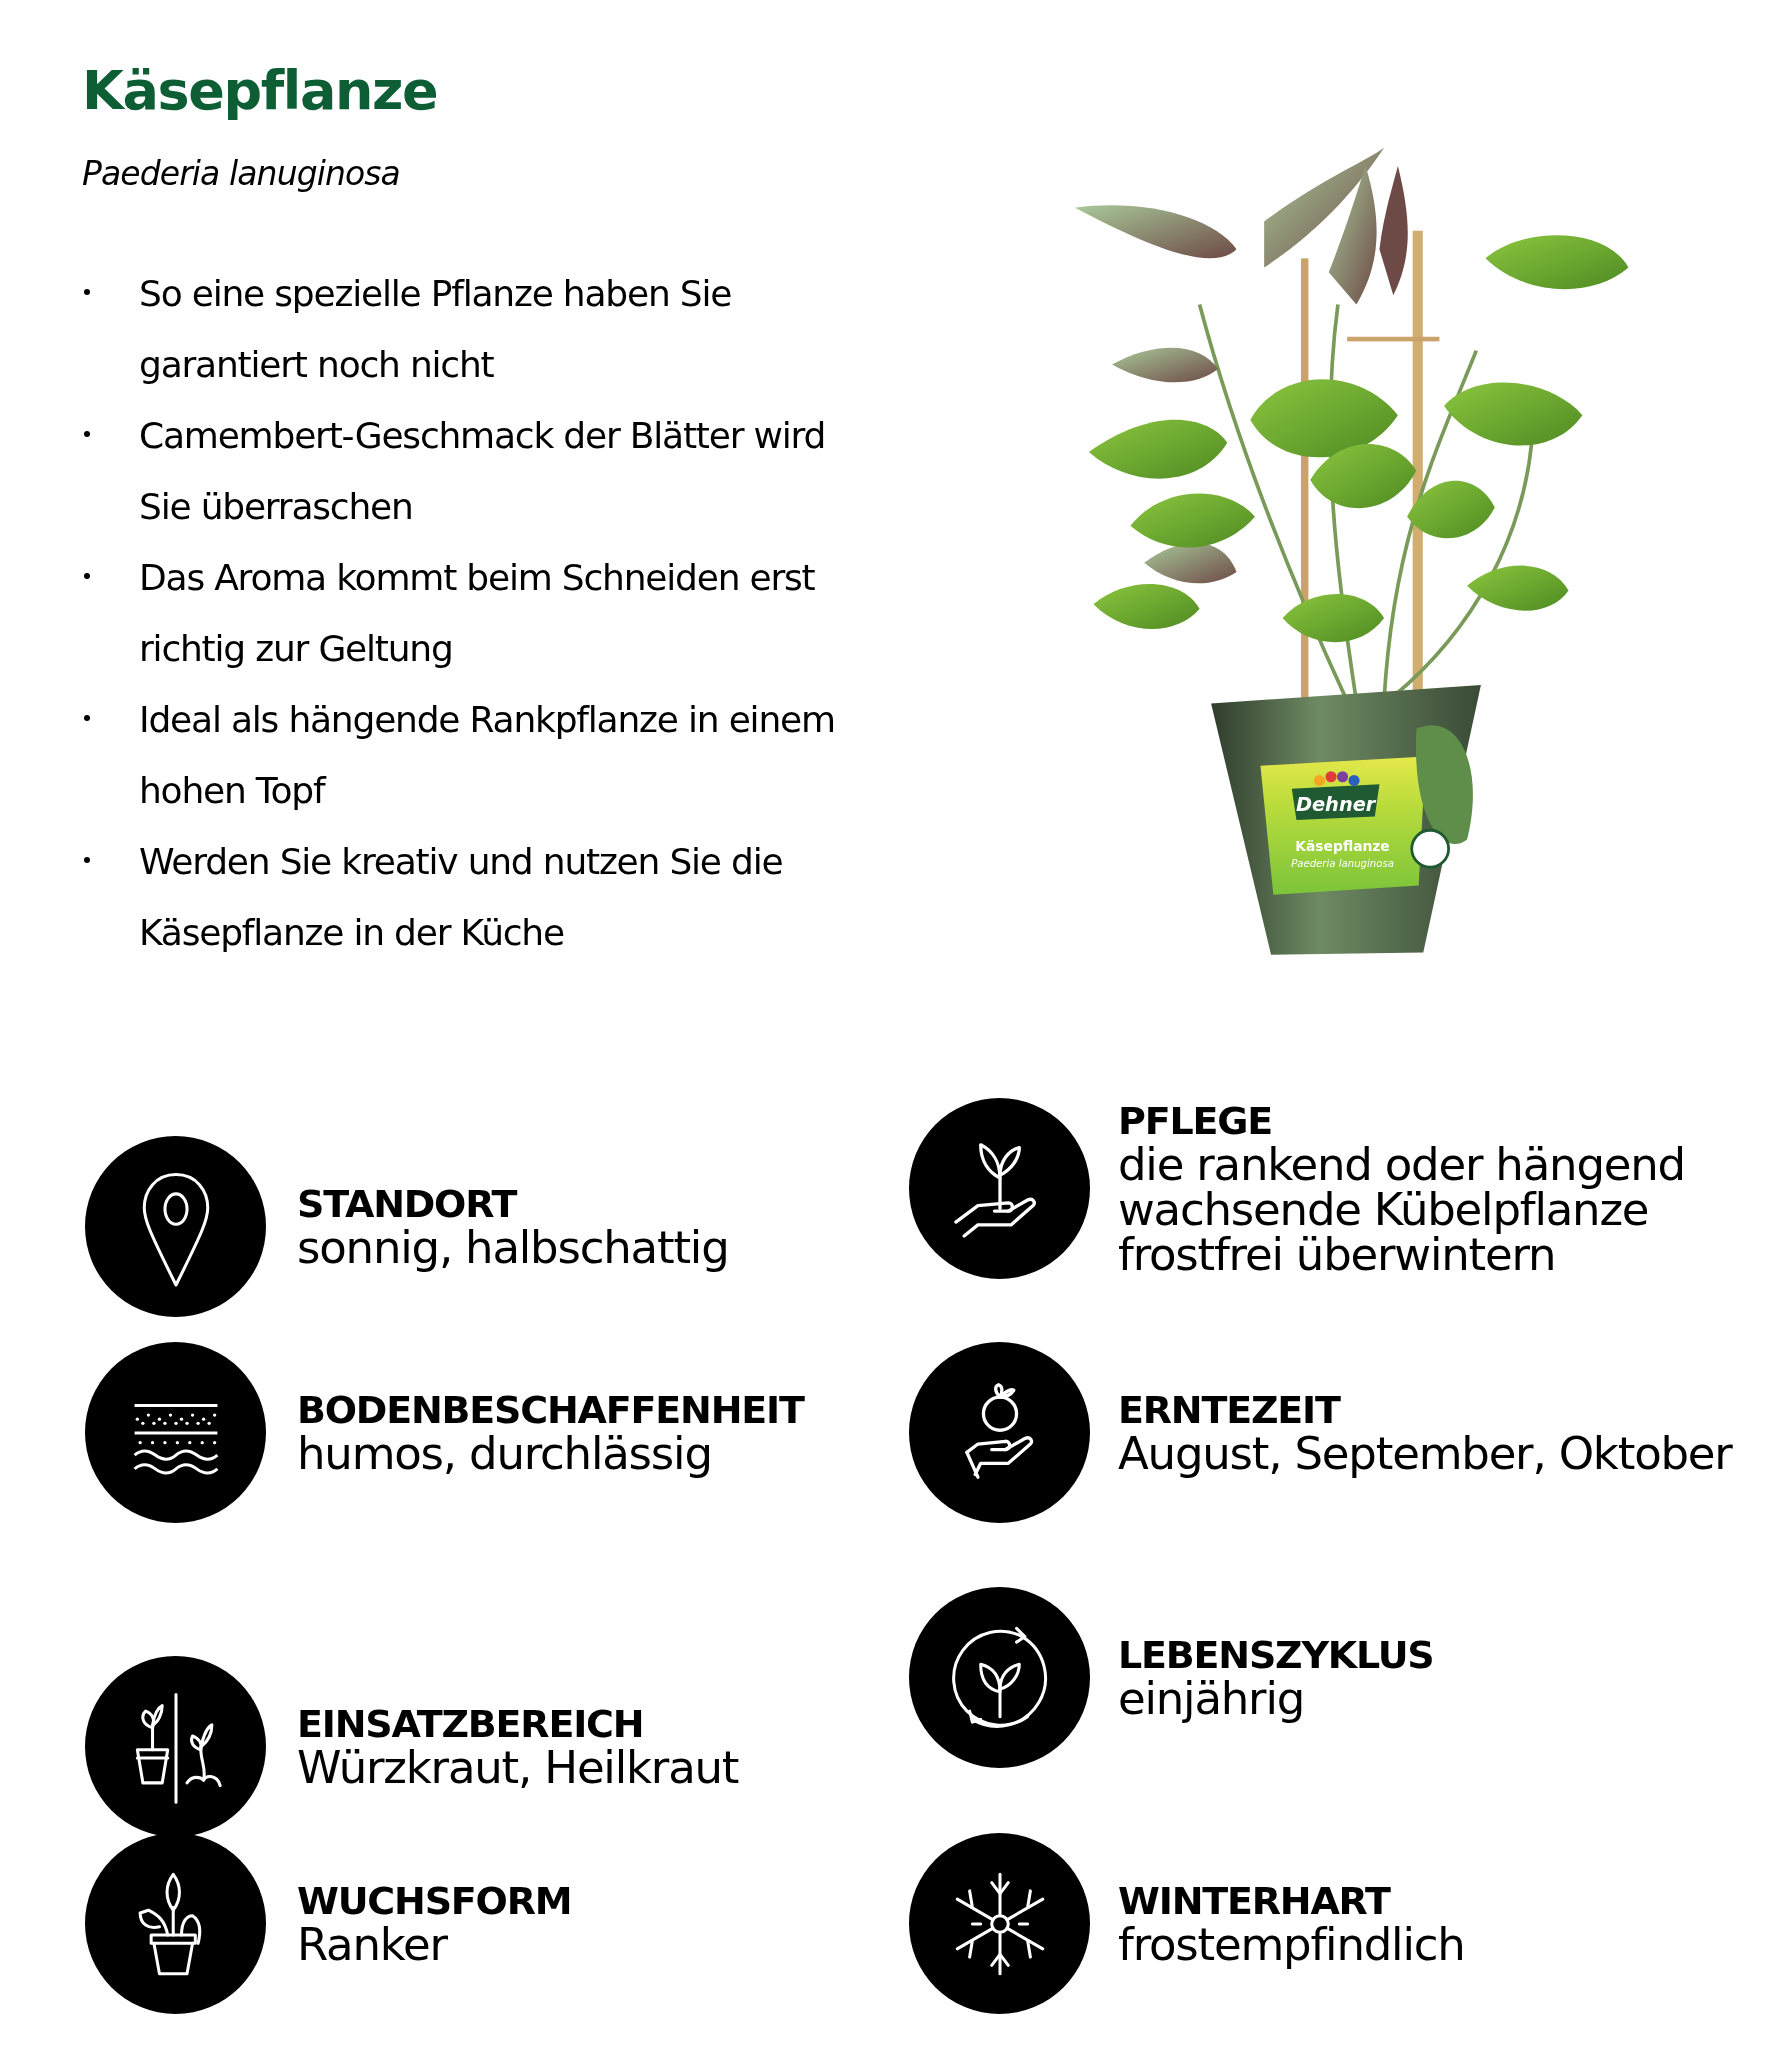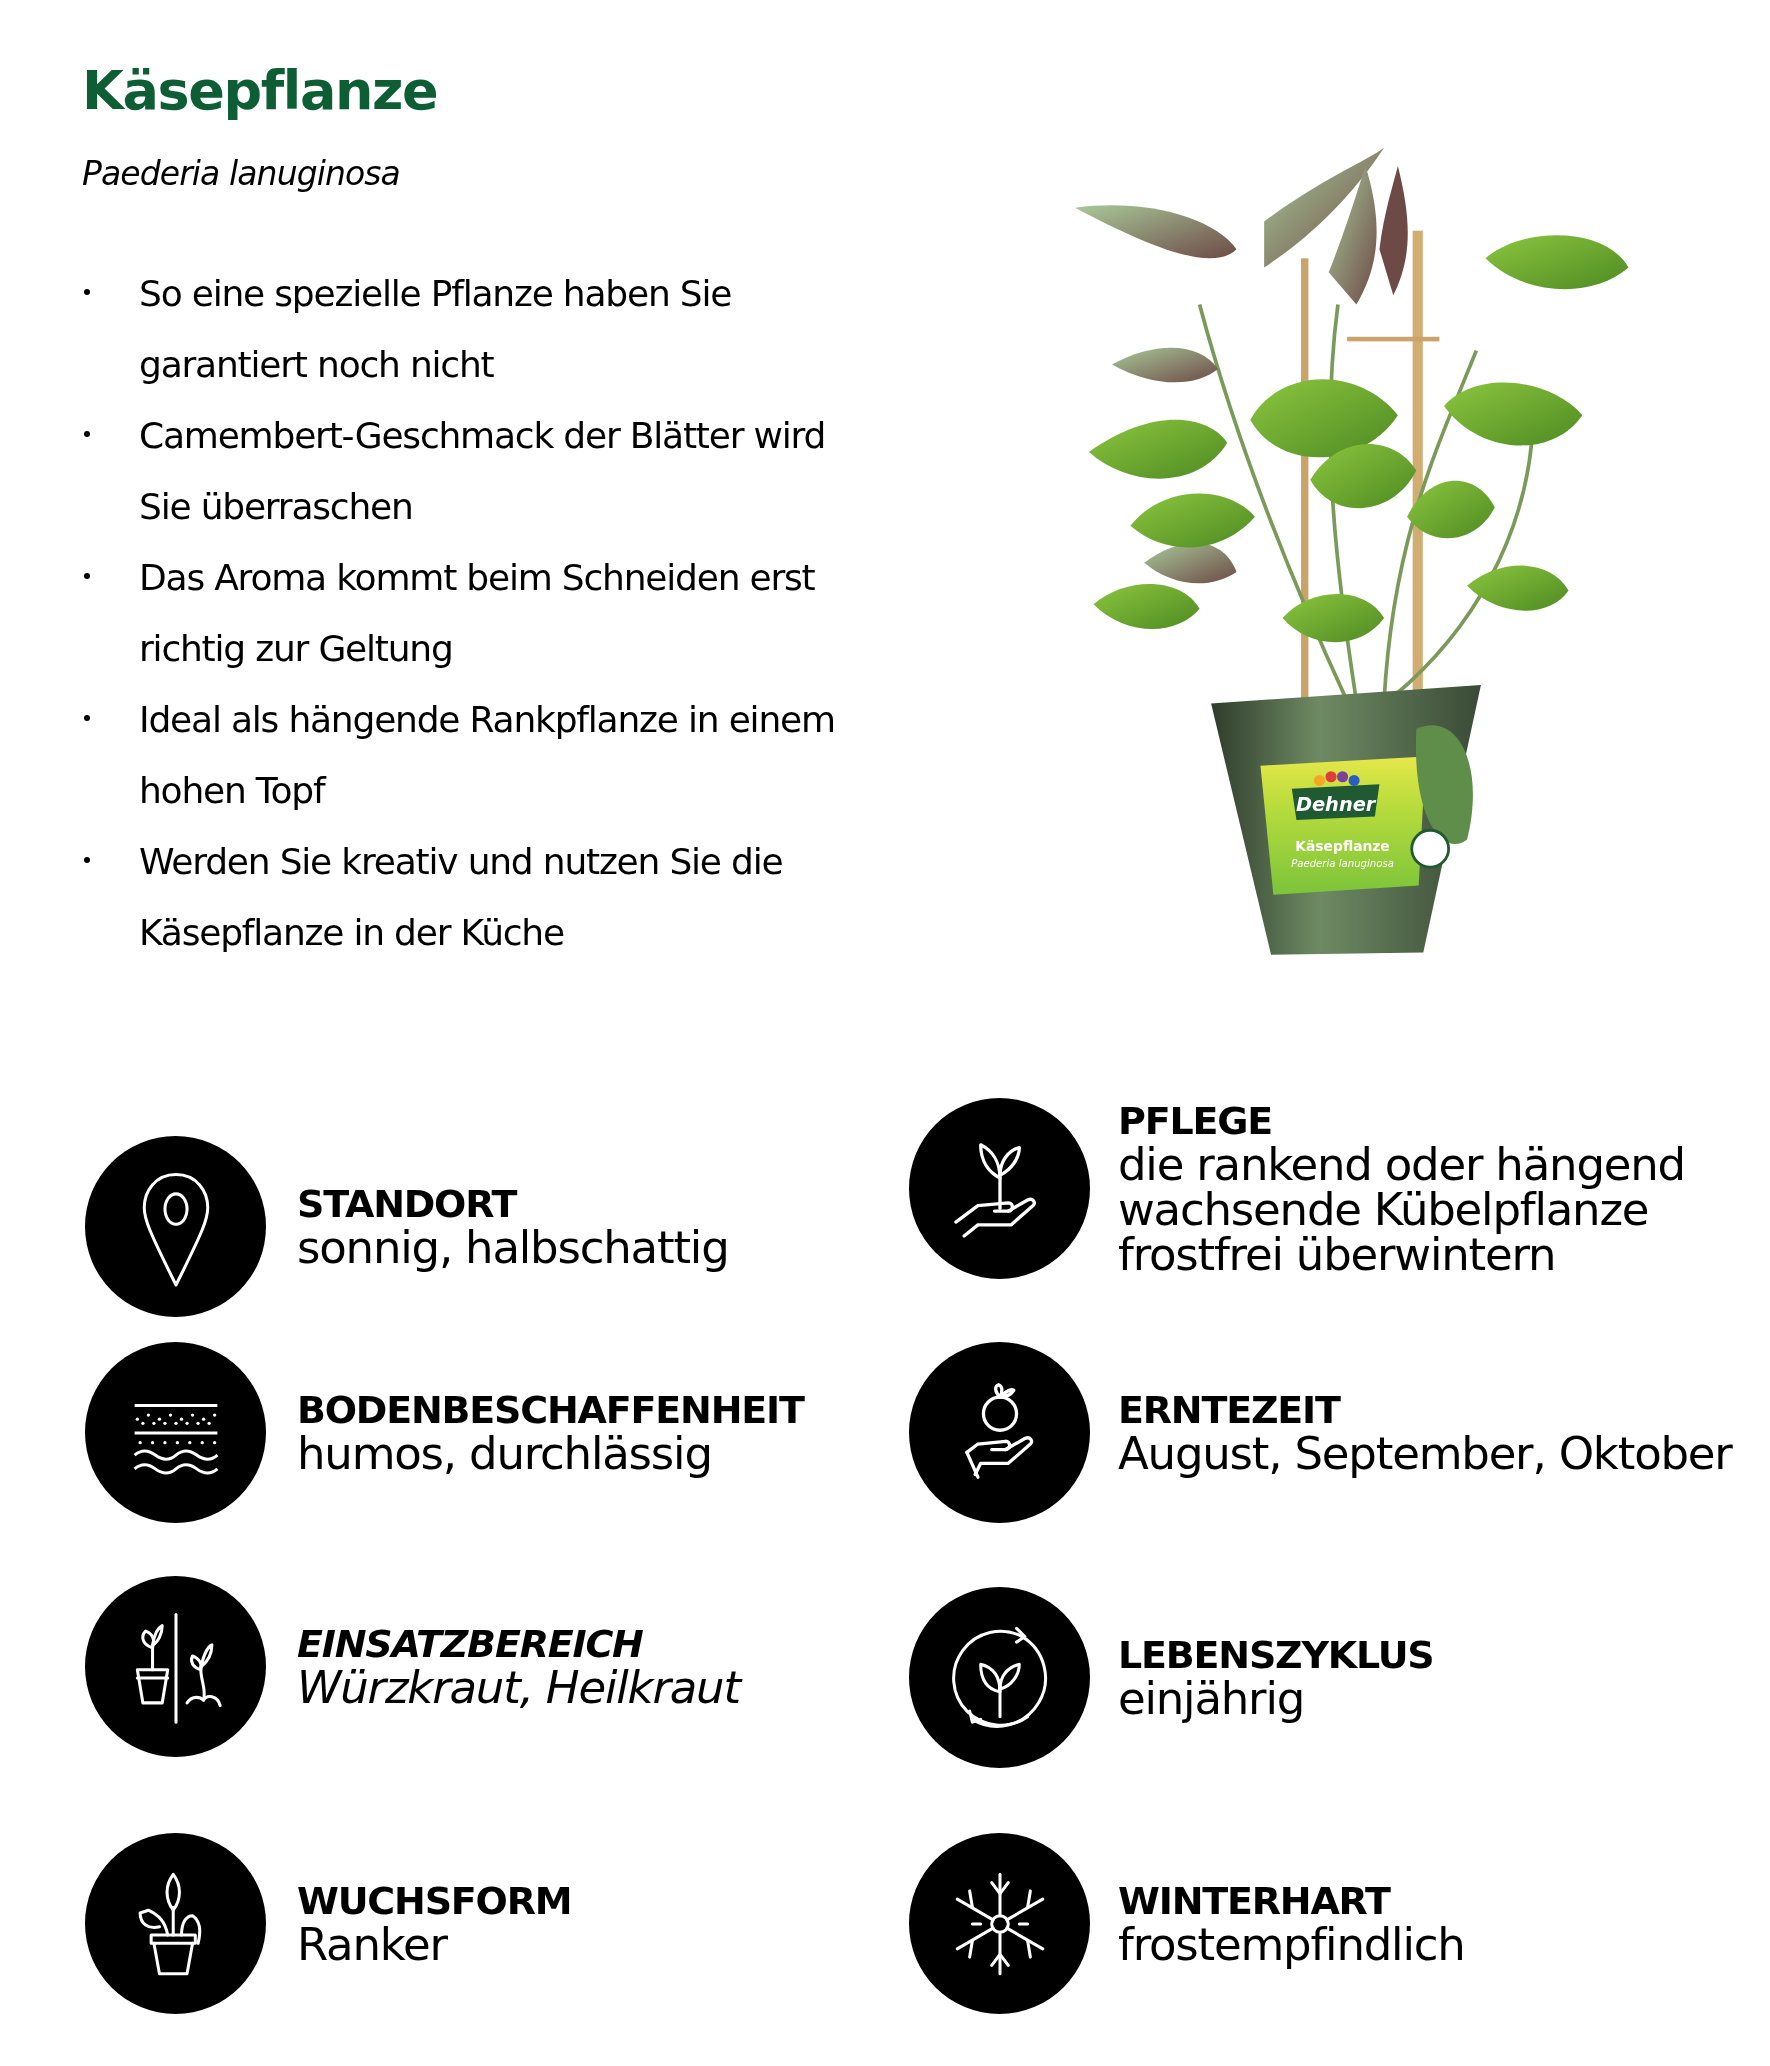--- a/index.html
+++ b/index.html
@@ -200,21 +200,21 @@
       <path d="M26 64 L34 82"></path>
         </g>
       </svg>
   </div>
   <div class="txt">
     <div class="label">ERNTEZEIT</div>
     <div class="value">August, September, Oktober</div>
   </div>
 </div>
 
-<div class="feature col-l" style="top:1576px;font-style:italic;">
+<div class="feature col-l" style="top:1656px;">
   <div class="badge">
     <svg viewBox="0 0 100 100">
         <g fill="none" stroke="#fff" stroke-width="2.2" stroke-linecap="round" stroke-linejoin="round">
       <line x1="50" y1="12" x2="50" y2="90"></line>
       <path d="M22 52 L44 52 L40 76 L26 76 Z"></path>
       <line x1="22" y1="58" x2="44" y2="58"></line>
       <path d="M33 52 L33 36"></path>
       <path d="M33 36 C26 34 24 28 28 24 C33 26 35 30 33 36Z"></path>
       <path d="M33 34 C34 28 36 22 40 20 C40 26 37 32 33 34Z"></path>
       <path d="M58 76 C62 70 68 72 70 74 C72 70 80 70 82 78"></path>

